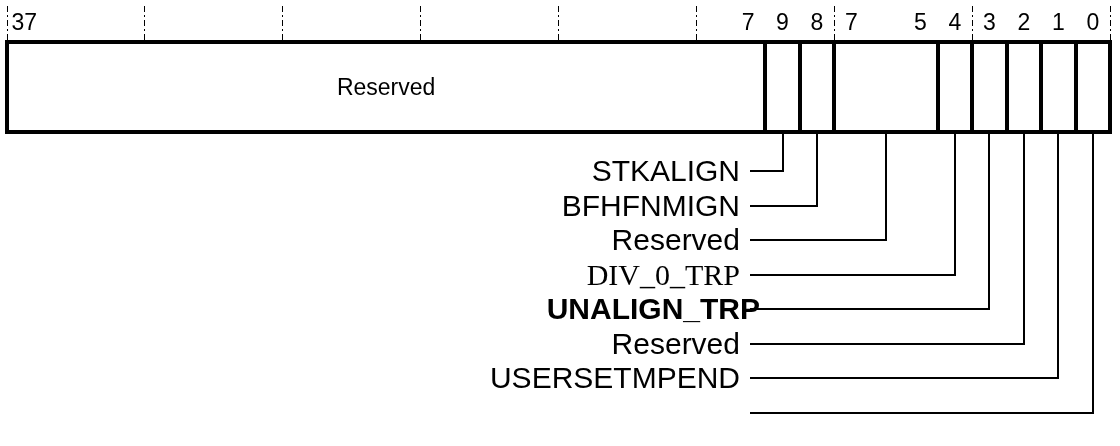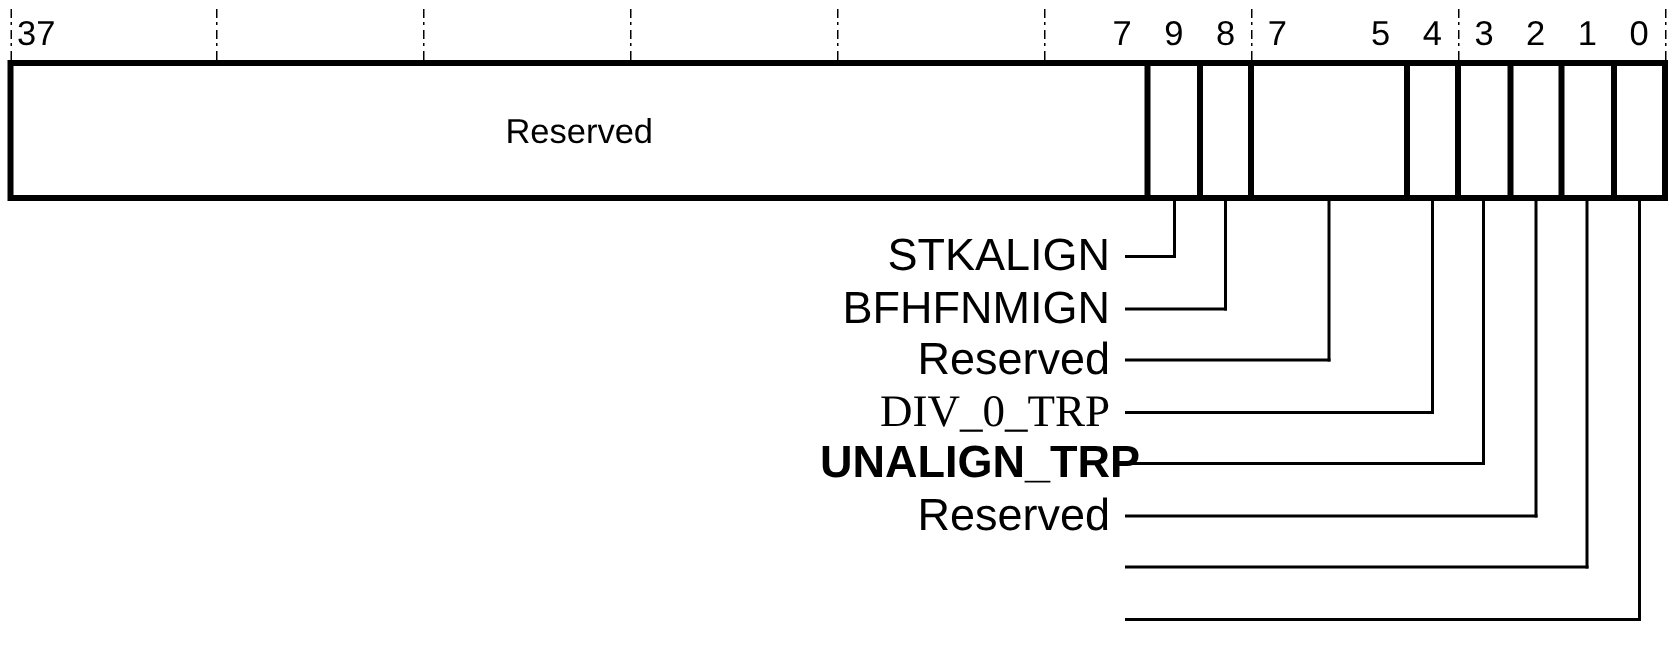--- a/index.html
+++ b/index.html
@@ -95,14 +95,15 @@
     <div class="abs callout-label" style="right: 380px; top: 192.5px; width: 340px; height: 26px; line-height: 26px;">BFHFNMIGN</div>
     <div class="abs elbow" style="left: 750px; top: 132px; width: 137px; height: 109px;"></div>
     <div class="abs callout-label" style="right: 380px; top: 227px; width: 340px; height: 26px; line-height: 26px;">Reserved</div>
     <div class="abs elbow" style="left: 750px; top: 132px; width: 205.9px; height: 143.5px;"></div>
     <div class="abs callout-label" style="right: 380px; top: 261.5px; width: 340px; height: 26px; line-height: 26px; font-family: Liberation Serif, serif;">DIV_0_TRP</div>
     <div class="abs elbow" style="left: 750px; top: 132px; width: 240.4px; height: 178px;"></div>
     <div class="abs callout-label" style="right: 360px; top: 296px; width: 340px; height: 26px; line-height: 26px; font-weight: bold;">UNALIGN_TRP</div>
     <div class="abs elbow" style="left: 750px; top: 132px; width: 274.8px; height: 212.5px;"></div>
     <div class="abs callout-label" style="right: 380px; top: 330.5px; width: 340px; height: 26px; line-height: 26px;">Reserved</div>
     <div class="abs elbow" style="left: 750px; top: 132px; width: 309.3px; height: 247px;"></div>
+    <div class="abs callout-label" style="right: 380px; top: 365px; width: 340px; height: 26px; line-height: 26px;">USERSETMPEND</div>
     <div class="abs elbow" style="left: 750px; top: 132px; width: 343.8px; height: 281.5px;"></div>
   </div>
 
 </body></html>

